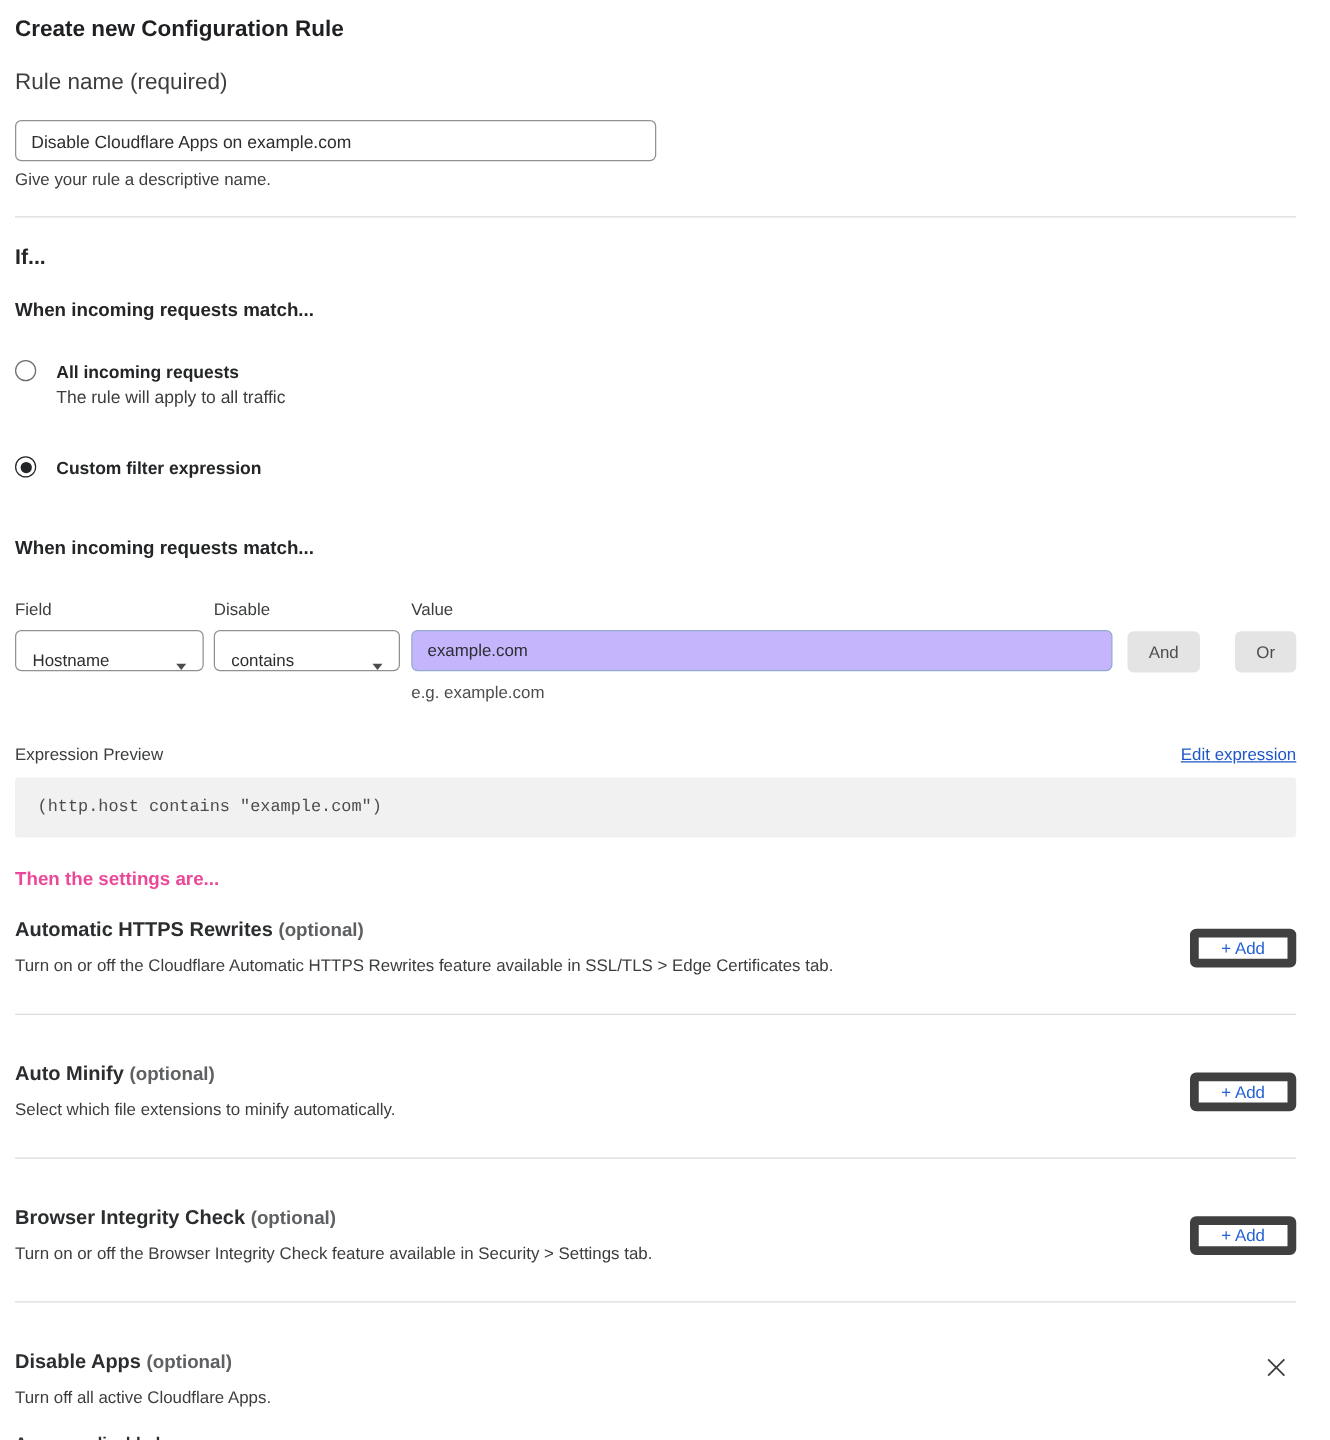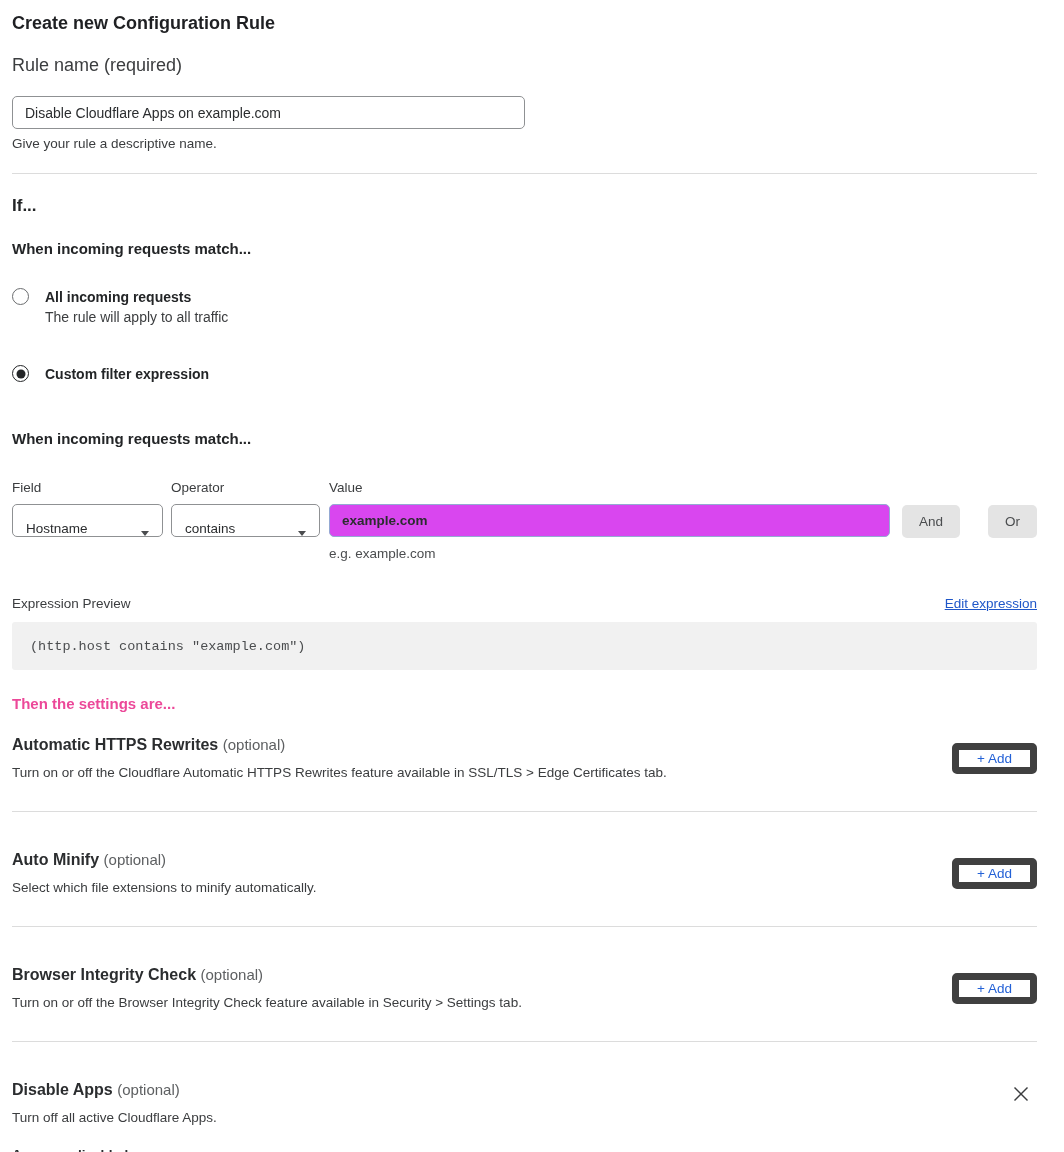--- a/index.html
+++ b/index.html
@@ -62,23 +62,23 @@
     padding: 0 13px; font-size: 13.5px; color: #2b2d2f; background: #fff;
     cursor: pointer;
   }
   .caret-down {
     width: 0; height: 0;
     border-left: 4.5px solid transparent; border-right: 4.5px solid transparent;
     border-top: 5.5px solid #4a4c4e;
   }
   .value-input {
     width: 100%; height: 33px;
-    background: #d946ef; border: 1px solid #94a9d3; border-radius: 5px;
+    background: #c4b5fd; border: 1px solid #94a9d3; border-radius: 5px;
     padding: 0 12px; font-size: 13.5px; color: #2b2d2f;
-    font-family: "Liberation Sans", sans-serif; outline: none; font-weight: bold;
+    font-family: "Liberation Sans", sans-serif; outline: none;
   }
   .eg-text { margin-top: 9px; font-size: 13.5px; color: #4b4d4f; }
   .builder-btns { display: flex; margin-top: 25px; gap: 16px; }
   .gray-btn {
     height: 33px; margin-left: 12px; padding: 0 17px;
     background: #e4e4e4; border: none; border-radius: 5px;
     font-size: 13.5px; color: #4b4d4f; cursor: pointer;
     font-family: "Liberation Sans", sans-serif;
   }
 
@@ -94,21 +94,21 @@
 
   .then-heading { margin-top: 25px; font-size: 15px; font-weight: 700; color: #ec4899; }
 
   .setting-row {
     display: flex; justify-content: space-between; align-items: flex-start;
     padding: 39px 0 31px; border-bottom: 1px solid #dcdcdc;
   }
   .setting-row.first { padding-top: 24px; }
   .setting-row.last { border-bottom: none; padding-bottom: 0; }
   .setting-title { font-size: 16px; font-weight: 700; color: #2b2d2f; }
-  .setting-optional { font-size: 15px; font-weight: 400; color: #5e6062; text-align: center; }
+  .setting-optional { font-size: 15px; font-weight: 700; color: #5e6062; text-align: center; }
   .setting-desc { margin-top: 11px; font-size: 13.5px; color: #3b3d3f; }
   .setting-status { margin-top: 22px; font-size: 13.5px; font-weight: 700; color: #2b2d2f; }
   .add-btn {
     flex: 0 0 auto; margin-top: 7px; height: 31px; padding: 0 18px;
     background: #fff; border: 7px solid #404040; border-radius: 5px;
     font-size: 13.5px; color: #2361d6; cursor: pointer;
     font-family: "Liberation Sans", sans-serif;
   }
   .close-btn {
     flex: 0 0 auto; margin-top: 4px; margin-right: 7px;
@@ -150,21 +150,21 @@
 
   <div class="builder">
     <div class="col-field">
       <span class="col-label">Field</span>
       <div class="select-control">
         <span>Hostname</span>
         <span class="caret-down"></span>
       </div>
     </div>
     <div class="col-operator">
-      <span class="col-label">Operator</span>
+      <span class="col-label">Disable</span>
       <div class="select-control">
         <span>contains</span>
         <span class="caret-down"></span>
       </div>
     </div>
     <div class="col-value">
       <span class="col-label">Value</span>
       <input class="value-input" type="text" value="example.com" style="">
       <div class="eg-text">e.g. example.com</div>
     </div>

